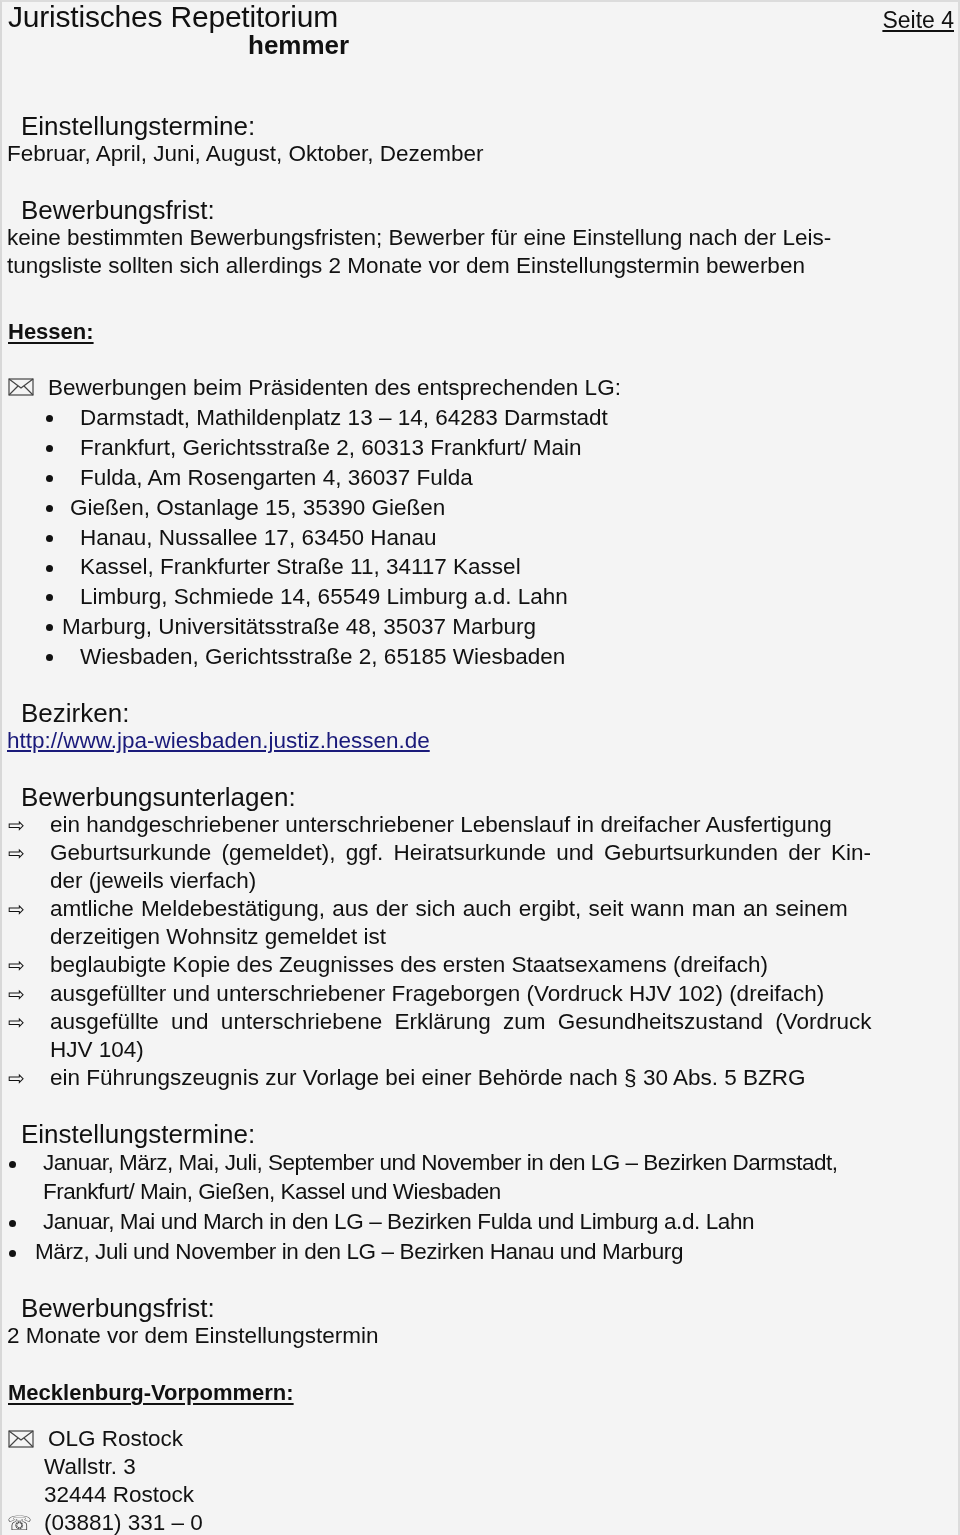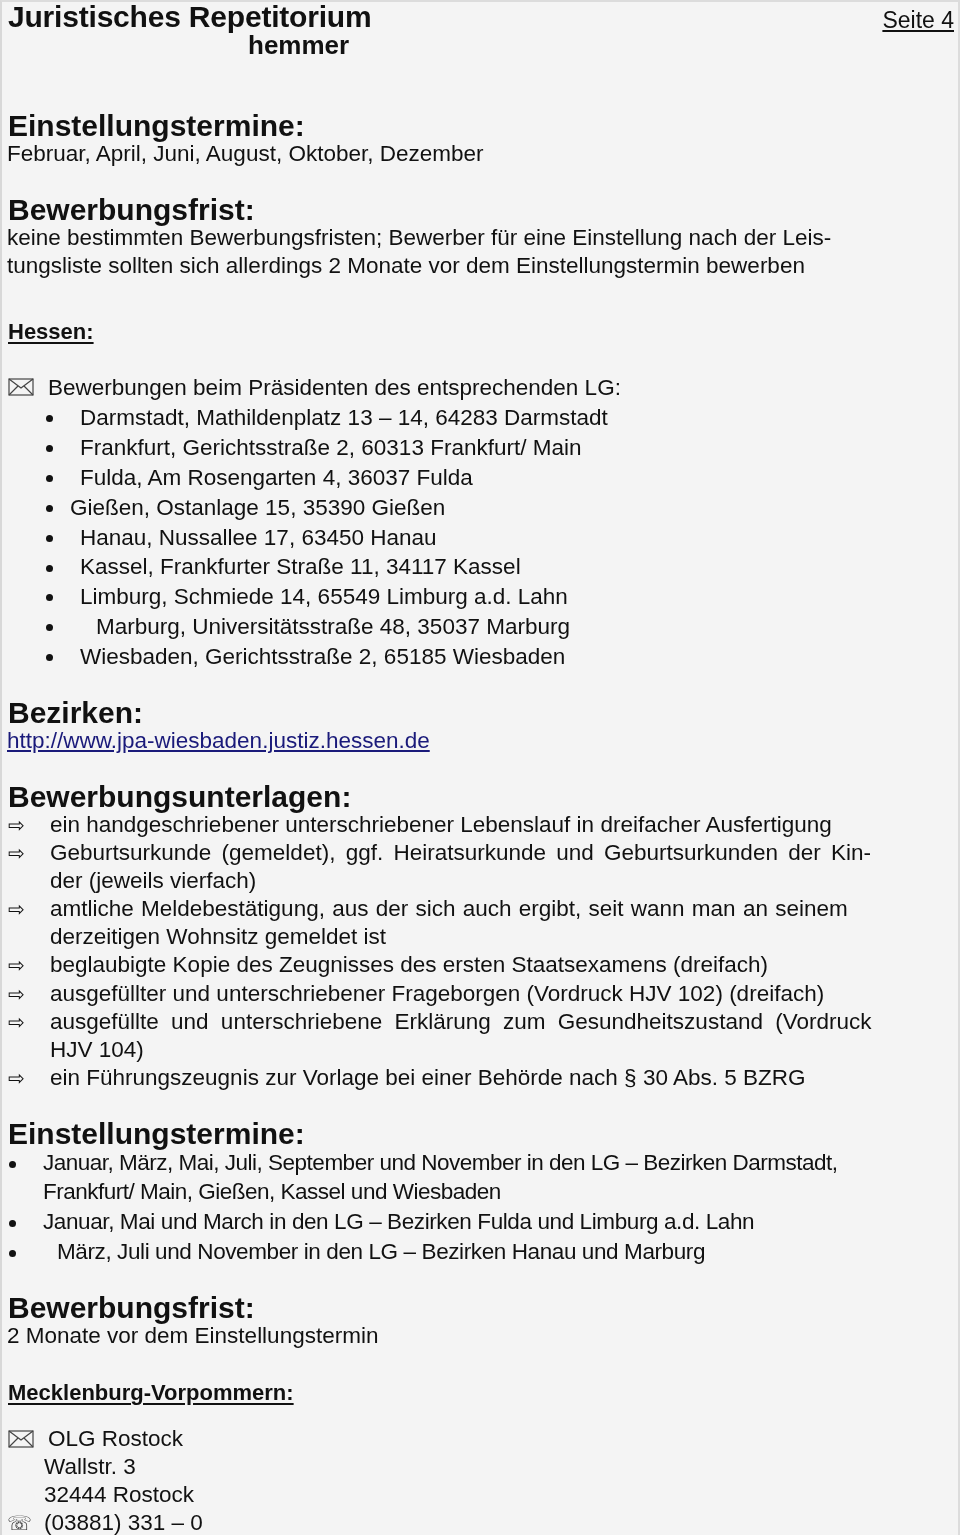--- a/index.html
+++ b/index.html
@@ -8,24 +8,24 @@
       background: #f4f4f4;
       font-family: "Liberation Sans", sans-serif;
       color: #111;
       position: relative;
       box-sizing: border-box;
       border-left: 2px solid #d8d8d8;
       border-top: 2px solid #dcdcdc;
       border-right: 2px solid #dcdcdc;
     }
     .abs { position: absolute; }
-    .title { left: 6px; top: 0px; font-size: 30px; font-weight: bold; line-height: 30px; letter-spacing: -0.2px; }
+    .title { left: 6px; top: 0px; font-size: 30px; font-weight: normal; line-height: 30px; letter-spacing: -0.2px; }
     .title2 { left: 246px; top: 28px; font-size: 26px; font-weight: bold; line-height: 30px; }
     .page { right: 4px; top: 4px; font-size: 23px; line-height: 28px; text-decoration: underline; }
-    .h { font-weight: bold; font-size: 30px; line-height: 28px; left: 6px; }
+    .h { font-weight: normal; font-size: 26px; line-height: 28px; left: 19px; }
     .hu { font-weight: bold; font-size: 22px; line-height: 28px; left: 6px; text-decoration: underline; text-underline-offset: 3px; }
     .t { font-size: 22.5px; line-height: 28px; left: 5px; white-space: nowrap; }
     .link { color: #1a1a7a; text-decoration: underline; }
     .ico { left: 7px; font-size: 22px; line-height: 28px; color: #333; }
     .env { left: 6px; width: 26px; height: 18px; }
     .dot { position: absolute; width: 7px; height: 7px; border-radius: 50%; background: #111; }
     .arr { left: 6px; font-size: 20px; line-height: 28px; }
   </style>
 </head>
 <body>
@@ -57,21 +57,21 @@
   <div class="abs t" style="left:78px; top:462px">Fulda, Am Rosengarten 4, 36037 Fulda</div>
   <div class="dot" style="left:44px; top:503px"></div>
   <div class="abs t" style="left:68px; top:492px">Gießen, Ostanlage 15, 35390 Gießen</div>
   <div class="dot" style="left:44px; top:533px"></div>
   <div class="abs t" style="left:78px; top:522px">Hanau, Nussallee 17, 63450 Hanau</div>
   <div class="dot" style="left:44px; top:563px"></div>
   <div class="abs t" style="left:78px; top:551px">Kassel, Frankfurter Straße 11, 34117 Kassel</div>
   <div class="dot" style="left:44px; top:592px"></div>
   <div class="abs t" style="left:78px; top:581px">Limburg, Schmiede 14, 65549 Limburg a.d. Lahn</div>
   <div class="dot" style="left:44px; top:622px"></div>
-  <div class="abs t" style="left:94px; top:611px">Marburg, Universitätsstraße 48, 35037 Marburg</div>
+  <div class="abs t" style="left:60px; top:611px">Marburg, Universitätsstraße 48, 35037 Marburg</div>
   <div class="dot" style="left:44px; top:652px"></div>
   <div class="abs t" style="left:78px; top:641px">Wiesbaden, Gerichtsstraße 2, 65185 Wiesbaden</div>
 </div>
 
 <div class="abs h" style="top:697px">Bezirken:</div>
 <a class="abs t link" style="top:725px">http://www.jpa-wiesbaden.justiz.hessen.de</a>
 
 <div class="abs h" style="top:781px">Bewerbungsunterlagen:</div>
 
 <div>
@@ -104,21 +104,21 @@
 
 <div>
   <div class="dot" style="left:7px; top:1159px"></div>
   <div class="abs t" style="left:41px; top:1147px; letter-spacing:-0.5px">Januar, März, Mai, Juli, September und November in den LG – Bezirken Darmstadt,</div>
   <div class="abs t" style="left:41px; top:1176px; letter-spacing:-0.5px">Frankfurt/ Main, Gießen, Kassel und Wiesbaden</div>
 
   <div class="dot" style="left:7px; top:1218px"></div>
   <div class="abs t" style="left:41px; top:1206px; letter-spacing:-0.4px">Januar, Mai und March in den LG – Bezirken Fulda und Limburg a.d. Lahn</div>
 
   <div class="dot" style="left:7px; top:1248px"></div>
-  <div class="abs t" style="left:55px; top:1236px; letter-spacing:-0.4px">März, Juli und November in den LG – Bezirken Hanau und Marburg</div>
+  <div class="abs t" style="left:33px; top:1236px; letter-spacing:-0.4px">März, Juli und November in den LG – Bezirken Hanau und Marburg</div>
 </div>
 
 <div class="abs h" style="top:1292px">Bewerbungsfrist:</div>
 <div class="abs t" style="top:1320px">2 Monate vor dem Einstellungstermin</div>
 
 <div class="abs hu" style="top:1377px">Mecklenburg-Vorpommern:</div>
 
 <svg class="abs env" style="top:1428px" viewBox="0 0 26 18">
   <rect x="1" y="1" width="24" height="16" fill="none" stroke="#444" stroke-width="1.2"></rect>
   <path d="M1 1 L13 10 L25 1 M1 17 L10 8 M25 17 L16 8" fill="none" stroke="#444" stroke-width="1.2"></path>

